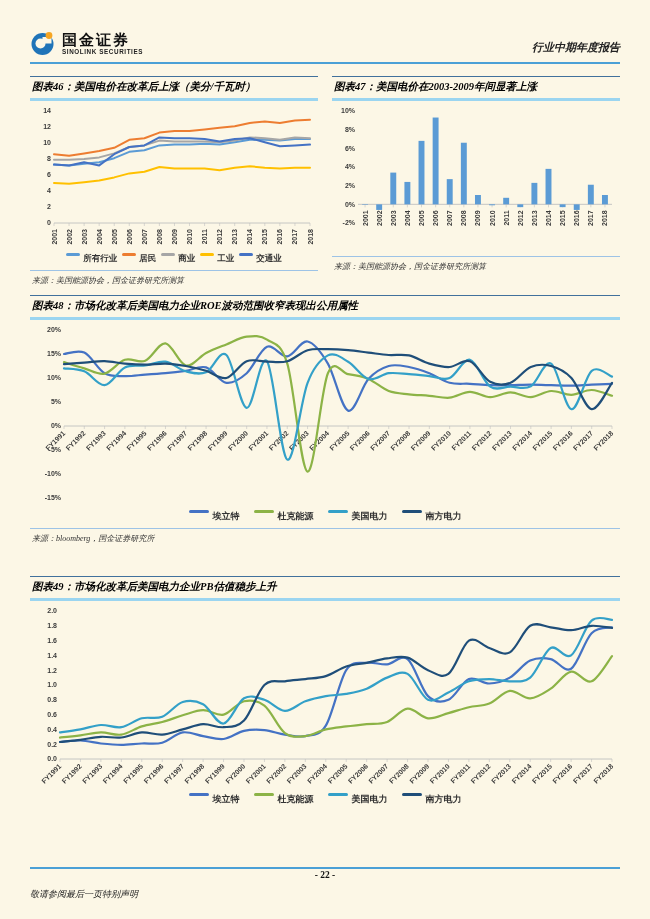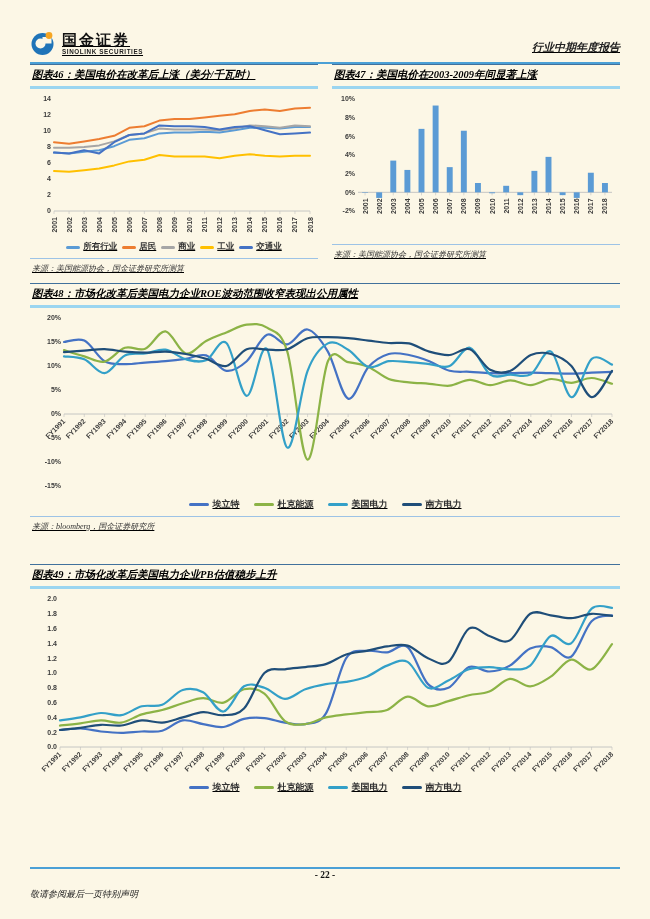--- a/index.html
+++ b/index.html
@@ -1,41 +1,41 @@
 <!DOCTYPE html>
 <html lang="zh"><head>
 <meta charset="utf-8">
 <style>
   html,body{margin:0;padding:0;background:#e9e9e9;}
   .page{
     width:650px;height:919px;background:#FCF7E6;position:relative;
     box-sizing:border-box;padding:30px 30px 0;margin:0 auto;
-    font-family:"Liberation Sans",sans-serif;overflow:hidden;text-decoration:underline;
+    font-family:"Liberation Sans",sans-serif;overflow:hidden;
   }
   
   .hd{display:flex;justify-content:space-between;align-items:flex-end;
       border-bottom:2px solid #4BA0D6;padding-bottom:5px;}
   .logo{display:flex;align-items:center;gap:5px;}
   .logo-cn{font-size:15px;font-weight:700;color:#111;letter-spacing:2px;line-height:1.05;}
   .logo-en{font-size:6.3px;font-weight:700;color:#222;letter-spacing:.6px;}
   .hd-right{font:italic 700 11px "Liberation Serif",serif;color:#222;padding-bottom:2px;}
   
-  .row{display:flex;gap:14px;}
+  .row{display:flex;gap:14px;margin-top:12px;}
   .half{flex:1;min-width:0;}
   .full{margin-top:9px;}
   .chart-title{
     margin:0;font:italic 700 10.5px "Liberation Serif",serif;color:#000;
     border-top:1.5px solid #41719C;border-bottom:3px solid #9BD5F0;
     padding:3px 2px 4px;white-space:nowrap;overflow:hidden;
   }
   .chart-svg{display:block;margin-top:4px;width:100%;height:auto;}
   svg text.tick{font-family:"Liberation Sans",sans-serif;font-size:7px;font-weight:600;fill:#3b3b3b;}
   .legend{display:flex;justify-content:center;align-items:center;gap:14px;margin-top:2px;}
   .half .legend{gap:5px;}
-  .legend-item{display:inline-flex;align-items:center;font-size:9px;font-weight:600;color:#333;white-space:nowrap;}
+  .legend-item{display:inline-flex;align-items:flex-start;font-size:9px;font-weight:600;color:#333;white-space:nowrap;}
   .half .legend-item{font-size:8.5px;}
   .sw-line{display:inline-block;width:20px;height:3px;border-radius:1.5px;margin-right:4px;}
   .half .sw-line{width:14px;margin-right:3px;}
   .sw-sq{display:inline-block;width:7px;height:7px;margin-right:4px;}
   .source{
     border-top:1px solid #9DC3E6;margin-top:5px;padding:4px 2px 0;
     font:italic 8px "Liberation Serif",serif;color:#333;
   }
   .gap-lg{margin-top:32px;}
   

